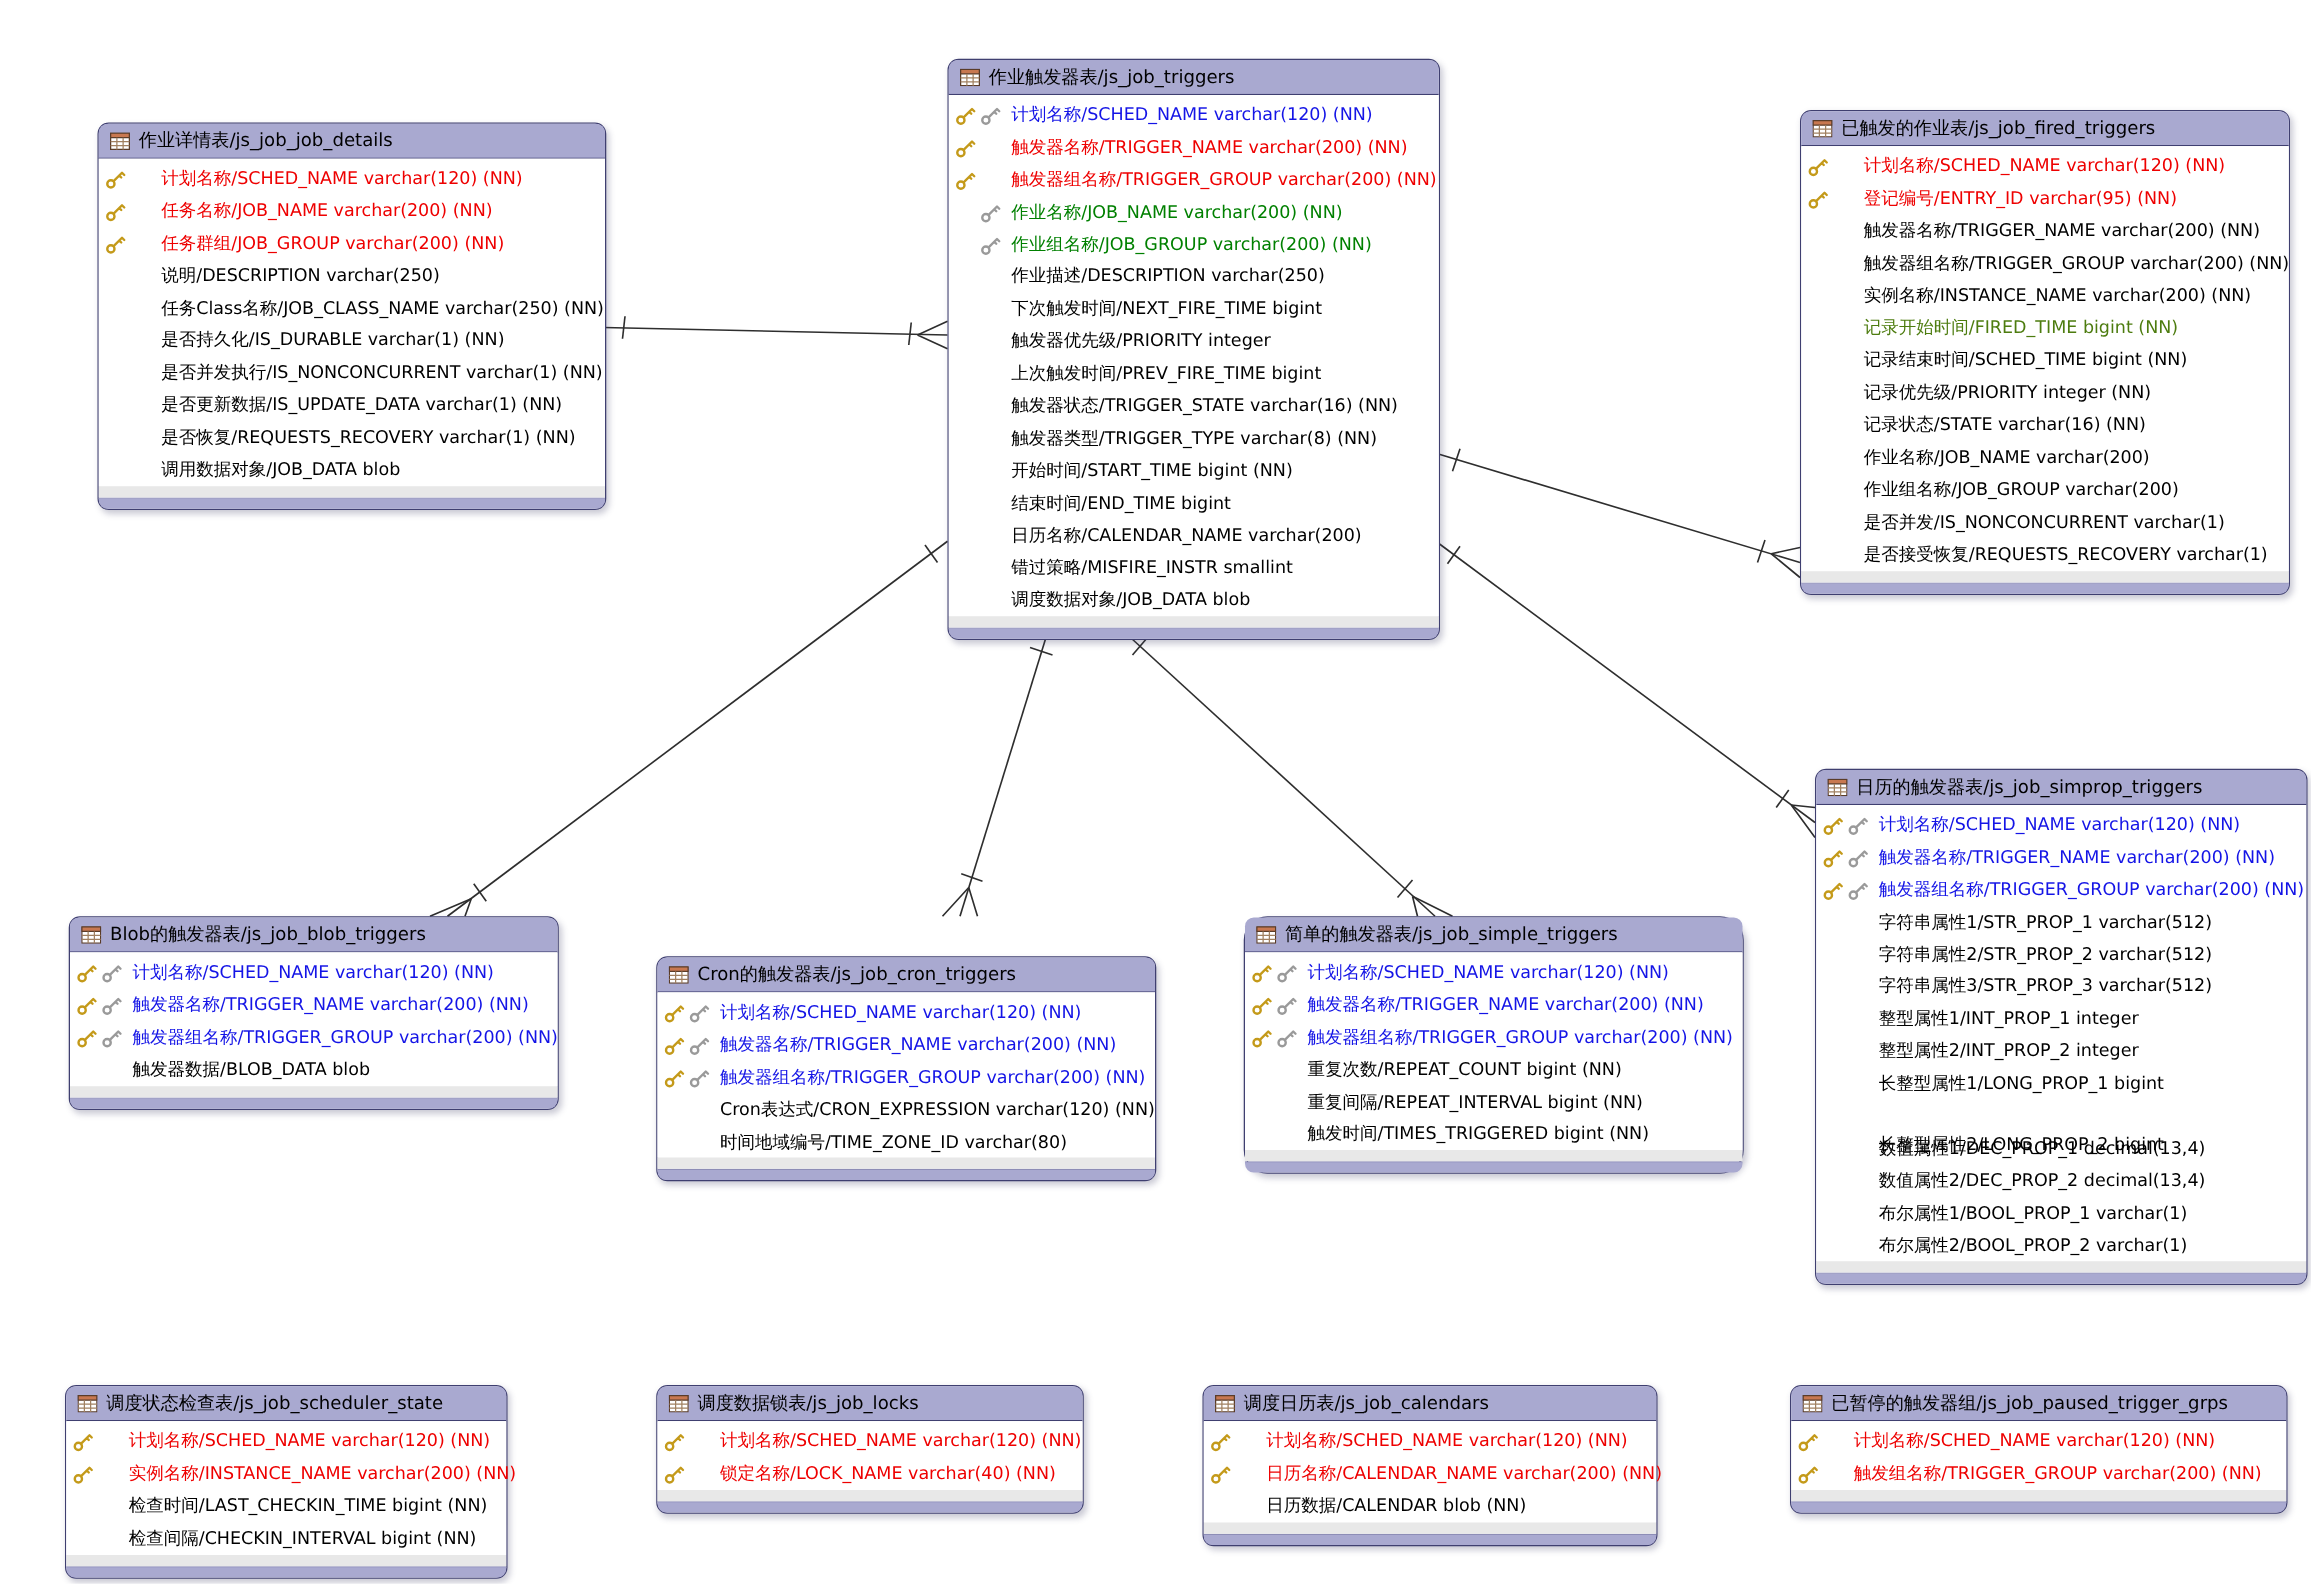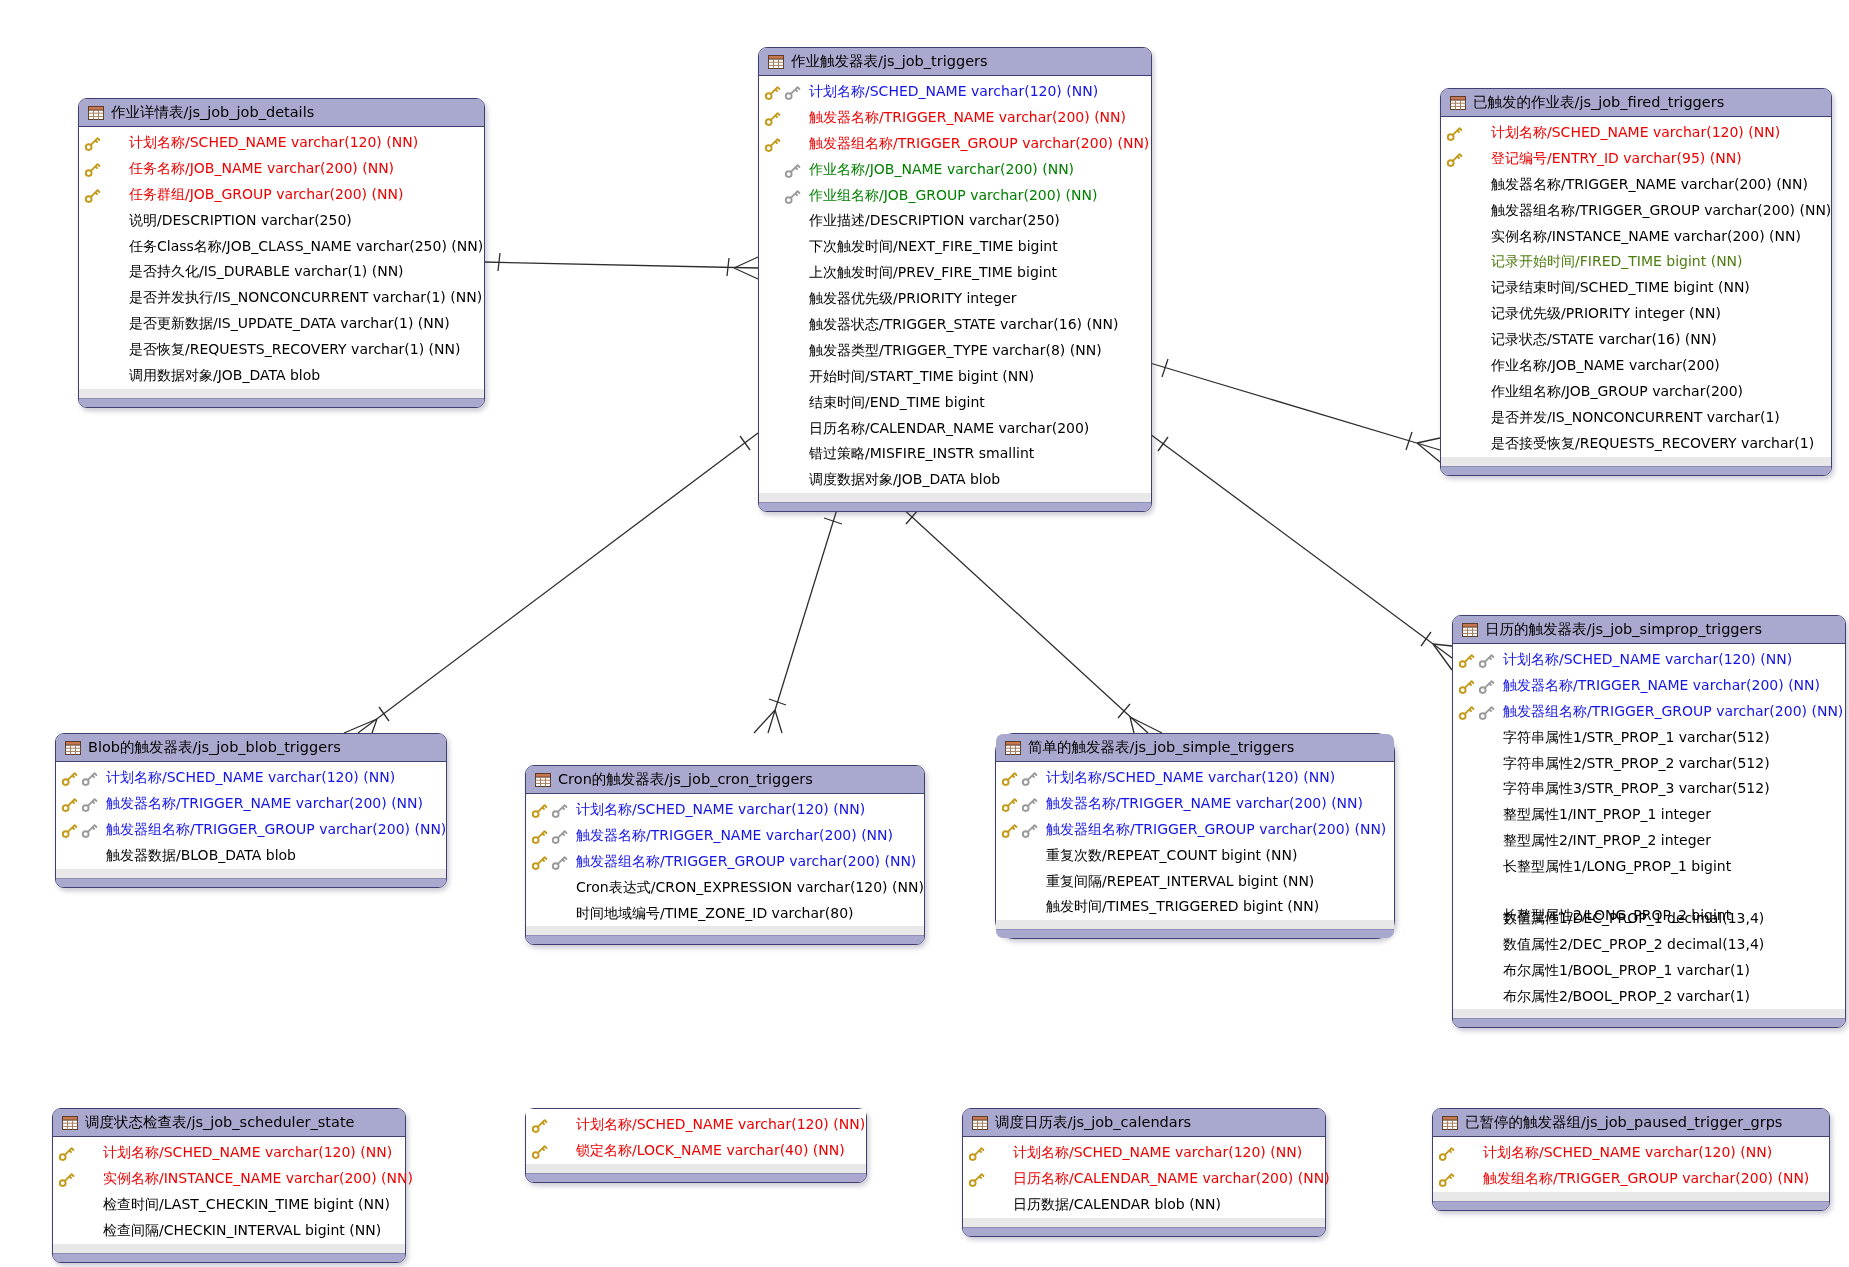--- a/index.html
+++ b/index.html
@@ -221,30 +221,30 @@
     <span class="f-label" style="color: rgb(0, 0, 0);">作业描述/DESCRIPTION varchar(250)</span>
   </div>
         <div class="f-row">
     <span class="kslot"></span>
     <span class="kslot second"></span>
     <span class="f-label" style="color: rgb(0, 0, 0);">下次触发时间/NEXT_FIRE_TIME bigint</span>
   </div>
         <div class="f-row">
     <span class="kslot"></span>
     <span class="kslot second"></span>
+    <span class="f-label" style="color: rgb(0, 0, 0);">触发器优先级/PRIORITY integer</span>
+  </div>
+        <div class="f-row">
+    <span class="kslot"></span>
+    <span class="kslot second"></span>
     <span class="f-label" style="color: rgb(0, 0, 0);">上次触发时间/PREV_FIRE_TIME bigint</span>
   </div>
         <div class="f-row">
     <span class="kslot"></span>
     <span class="kslot second"></span>
-    <span class="f-label" style="color: rgb(0, 0, 0);">触发器优先级/PRIORITY integer</span>
-  </div>
-        <div class="f-row">
-    <span class="kslot"></span>
-    <span class="kslot second"></span>
     <span class="f-label" style="color: rgb(0, 0, 0);">触发器状态/TRIGGER_STATE varchar(16) (NN)</span>
   </div>
         <div class="f-row">
     <span class="kslot"></span>
     <span class="kslot second"></span>
     <span class="f-label" style="color: rgb(0, 0, 0);">触发器类型/TRIGGER_TYPE varchar(8) (NN)</span>
   </div>
         <div class="f-row">
     <span class="kslot"></span>
     <span class="kslot second"></span>
@@ -682,20 +682,26 @@
         <div class="f-row">
     <span class="kslot"></span>
     <span class="kslot second"></span>
     <span class="f-label" style="color: rgb(0, 0, 0);">检查间隔/CHECKIN_INTERVAL bigint (NN)</span>
   </div>
       </div>
     <div class="tbl-footer"></div>
     <div class="tbl-bottombar"></div>
   </div>
     <div class="tbl" style="left: 525px; top: 1108px; width: 340px;">
+    <div class="tbl-header">
+      <svg class="hdr-icon">
+          <use href="#tbl-icon-shape"></use>
+        </svg>
+      <span>调度数据锁表/js_job_locks</span>
+    </div>
     <div class="tbl-body">
         <div class="f-row">
     <span class="kslot">
             <svg class="key" stroke="#c49a1a">
               <use href="#key-shape"></use>
             </svg>
           </span>
     <span class="kslot second"></span>
     <span class="f-label" style="color: rgb(238, 0, 0);">计划名称/SCHED_NAME varchar(120) (NN)</span>
   </div>

